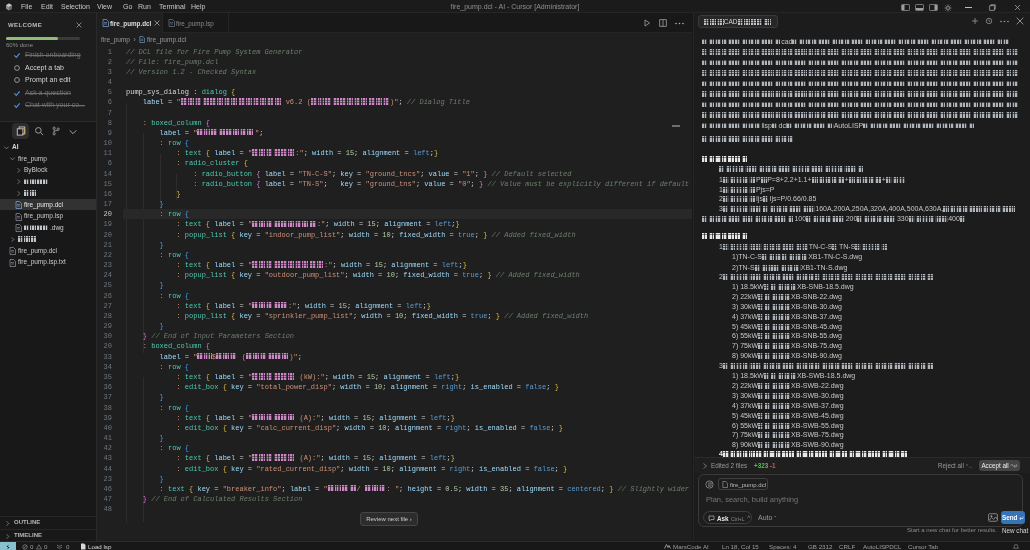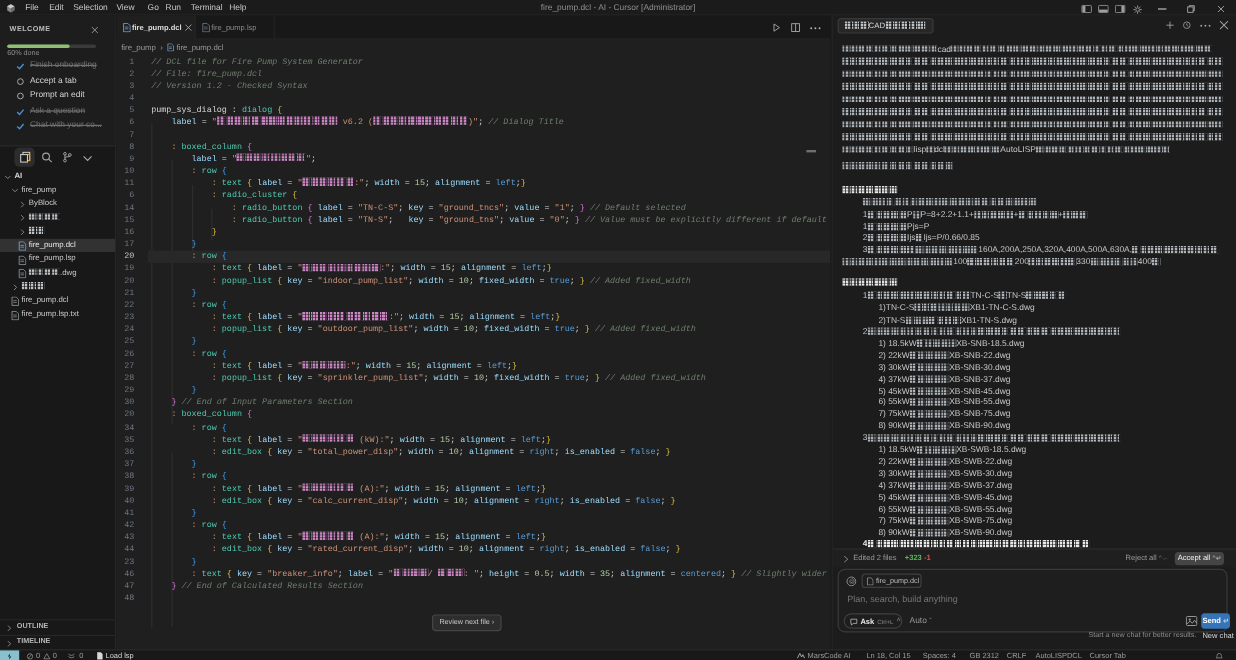--- a/index.html
+++ b/index.html
@@ -295,20 +295,21 @@
 <div class="ln"><span class="num">22</span><span class="ct">        <b class="co">:</b><b class="pu"> </b><b class="el">row</b><b class="pu"> </b><b class="b3">{</b></span></div>
 <div class="ln"><span class="num">23</span><span class="ct">            <b class="co">:</b><b class="pu"> </b><b class="el">text</b><b class="pu"> </b><b class="b1">{ </b><b class="at">label</b><b class="pu"> = </b><b class="st">"</b><i class="kx" style="width:72.0px"></i><b class="st">:"</b><b class="pu">; </b><b class="at">width</b><b class="pu"> = </b><b class="nu">15</b><b class="pu">;</b><b class="pu"> </b><b class="at">alignment</b><b class="pu"> = </b><b class="kw">left</b><b class="pu">;</b><b class="b1">}</b></span></div>
 <div class="ln"><span class="num">24</span><span class="ct">            <b class="co">:</b><b class="pu"> </b><b class="el">popup_list</b><b class="pu"> </b><b class="b1">{ </b><b class="at">key</b><b class="pu"> = </b><b class="st">"outdoor_pump_list"</b><b class="pu">;</b><b class="pu"> </b><b class="at">width</b><b class="pu"> = </b><b class="nu">10</b><b class="pu">;</b><b class="pu"> </b><b class="at">fixed_width</b><b class="pu"> = </b><b class="kw">true</b><b class="pu">;</b><b class="pu"> </b><b class="b1">}</b><b class="pu"> </b><b class="cm">// Added fixed_width</b></span></div>
 <div class="ln"><span class="num">25</span><span class="ct">        <b class="b3">}</b></span></div>
 <div class="ln"><span class="num">26</span><span class="ct">        <b class="co">:</b><b class="pu"> </b><b class="el">row</b><b class="pu"> </b><b class="b3">{</b></span></div>
 <div class="ln"><span class="num">27</span><span class="ct">            <b class="co">:</b><b class="pu"> </b><b class="el">text</b><b class="pu"> </b><b class="b1">{ </b><b class="at">label</b><b class="pu"> = </b><b class="st">"</b><i class="kx" style="width:36.0px"></i><b class="st">:"</b><b class="pu">; </b><b class="at">width</b><b class="pu"> = </b><b class="nu">15</b><b class="pu">;</b><b class="pu"> </b><b class="at">alignment</b><b class="pu"> = </b><b class="kw">left</b><b class="pu">;</b><b class="b1">}</b></span></div>
 <div class="ln"><span class="num">28</span><span class="ct">            <b class="co">:</b><b class="pu"> </b><b class="el">popup_list</b><b class="pu"> </b><b class="b1">{ </b><b class="at">key</b><b class="pu"> = </b><b class="st">"sprinkler_pump_list"</b><b class="pu">;</b><b class="pu"> </b><b class="at">width</b><b class="pu"> = </b><b class="nu">10</b><b class="pu">;</b><b class="pu"> </b><b class="at">fixed_width</b><b class="pu"> = </b><b class="kw">true</b><b class="pu">;</b><b class="pu"> </b><b class="b1">}</b><b class="pu"> </b><b class="cm">// Added fixed_width</b></span></div>
 <div class="ln"><span class="num">29</span><span class="ct">        <b class="b3">}</b></span></div>
 <div class="ln"><span class="num">30</span><span class="ct">    <b class="b2">}</b><b class="pu"> </b><b class="cm">// End of Input Parameters Section</b></span></div>
 <div class="ln"><span class="num">20</span><span class="ct">    <b class="co">:</b><b class="pu"> </b><b class="el">boxed_column</b><b class="pu"> </b><b class="b2">{</b></span></div>
+<div class="ln"><span class="num">33</span><span class="ct">        <b class="at">label</b><b class="pu"> = </b><b class="st">"</b><i class="kx" style="width:14.4px"></i><b class="st">$</b><i class="kx" style="width:21.6px"></i><b class="st"> (</b><i class="kx" style="width:43.2px"></i><b class="st">)"</b><b class="pu">;</b></span></div>
 <div class="ln"><span class="num">34</span><span class="ct">        <b class="co">:</b><b class="pu"> </b><b class="el">row</b><b class="pu"> </b><b class="b3">{</b></span></div>
 <div class="ln"><span class="num">35</span><span class="ct">            <b class="co">:</b><b class="pu"> </b><b class="el">text</b><b class="pu"> </b><b class="b1">{ </b><b class="at">label</b><b class="pu"> = </b><b class="st">"</b><i class="kx" style="width:43.2px"></i><b class="st"> (kW):"</b><b class="pu">; </b><b class="at">width</b><b class="pu"> = </b><b class="nu">15</b><b class="pu">;</b><b class="pu"> </b><b class="at">alignment</b><b class="pu"> = </b><b class="kw">left</b><b class="pu">;</b><b class="b1">}</b></span></div>
 <div class="ln"><span class="num">36</span><span class="ct">            <b class="co">:</b><b class="pu"> </b><b class="el">edit_box</b><b class="pu"> </b><b class="b1">{ </b><b class="at">key</b><b class="pu"> = </b><b class="st">"total_power_disp"</b><b class="pu">;</b><b class="pu"> </b><b class="at">width</b><b class="pu"> = </b><b class="nu">10</b><b class="pu">;</b><b class="pu"> </b><b class="at">alignment</b><b class="pu"> = </b><b class="kw">right</b><b class="pu">; </b><b class="at">is_enabled</b><b class="pu"> = </b><b class="kw">false</b><b class="pu">;</b><b class="pu"> </b><b class="b1">}</b></span></div>
 <div class="ln"><span class="num">37</span><span class="ct">        <b class="b3">}</b></span></div>
 <div class="ln"><span class="num">38</span><span class="ct">        <b class="co">:</b><b class="pu"> </b><b class="el">row</b><b class="pu"> </b><b class="b3">{</b></span></div>
 <div class="ln"><span class="num">39</span><span class="ct">            <b class="co">:</b><b class="pu"> </b><b class="el">text</b><b class="pu"> </b><b class="b1">{ </b><b class="at">label</b><b class="pu"> = </b><b class="st">"</b><i class="kx" style="width:43.2px"></i><b class="st"> (A):"</b><b class="pu">; </b><b class="at">width</b><b class="pu"> = </b><b class="nu">15</b><b class="pu">;</b><b class="pu"> </b><b class="at">alignment</b><b class="pu"> = </b><b class="kw">left</b><b class="pu">;</b><b class="b1">}</b></span></div>
 <div class="ln"><span class="num">40</span><span class="ct">            <b class="co">:</b><b class="pu"> </b><b class="el">edit_box</b><b class="pu"> </b><b class="b1">{ </b><b class="at">key</b><b class="pu"> = </b><b class="st">"calc_current_disp"</b><b class="pu">;</b><b class="pu"> </b><b class="at">width</b><b class="pu"> = </b><b class="nu">10</b><b class="pu">;</b><b class="pu"> </b><b class="at">alignment</b><b class="pu"> = </b><b class="kw">right</b><b class="pu">; </b><b class="at">is_enabled</b><b class="pu"> = </b><b class="kw">false</b><b class="pu">;</b><b class="pu"> </b><b class="b1">}</b></span></div>
 <div class="ln"><span class="num">41</span><span class="ct">        <b class="b3">}</b></span></div>
 <div class="ln"><span class="num">42</span><span class="ct">        <b class="co">:</b><b class="pu"> </b><b class="el">row</b><b class="pu"> </b><b class="b3">{</b></span></div>
 <div class="ln"><span class="num">43</span><span class="ct">            <b class="co">:</b><b class="pu"> </b><b class="el">text</b><b class="pu"> </b><b class="b1">{ </b><b class="at">label</b><b class="pu"> = </b><b class="st">"</b><i class="kx" style="width:43.2px"></i><b class="st"> (A):"</b><b class="pu">; </b><b class="at">width</b><b class="pu"> = </b><b class="nu">15</b><b class="pu">;</b><b class="pu"> </b><b class="at">alignment</b><b class="pu"> = </b><b class="kw">left</b><b class="pu">;</b><b class="b1">}</b></span></div>

